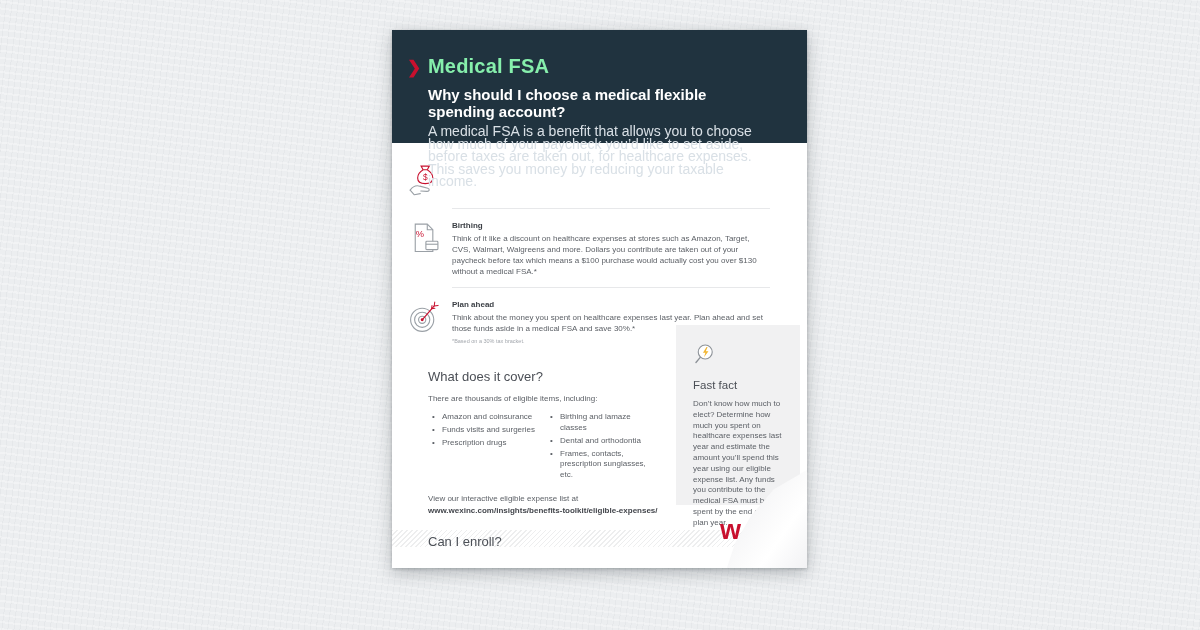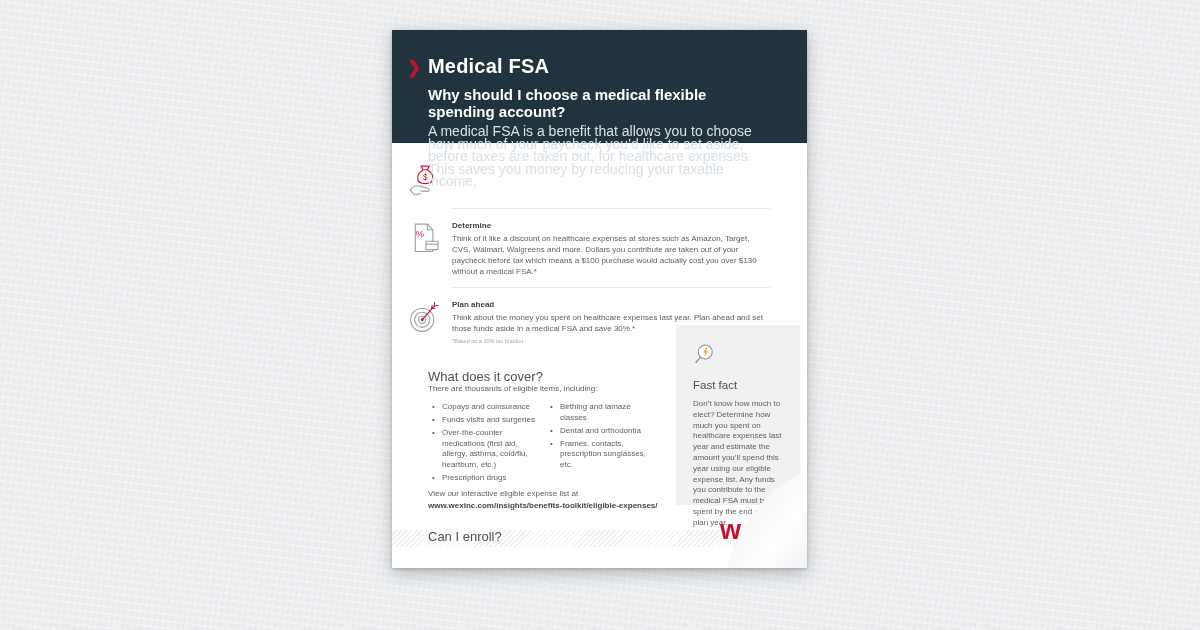--- a/index.html
+++ b/index.html
@@ -19,44 +19,44 @@
     position:absolute; left:392px; top:30px; width:415px; height:538px;
     background:#ffffff; overflow:hidden;
     box-shadow: 0 5px 16px rgba(70,76,84,.35), 0 1px 3px rgba(70,76,84,.28);
   }
   
   .hero {
     position:relative; height:113px; background:#20333f;
     padding:25px 36px 0 36px;
   }
   .chev { position:absolute; left:15px; top:29px; color:#c8102e; font-size:17px; font-weight:bold; line-height:1; }
-  .hero h1 { margin:0; color:#ffffff; font-size:20px; font-weight:bold; letter-spacing:.2px; }
+  .hero h1 { margin:0; color:#86efac; font-size:20px; font-weight:bold; letter-spacing:.2px; }
   .hero h2 { margin:8px 0 0; color:#ffffff; font-size:15px; font-weight:bold; }
   .hero p  { margin:5px 0 0; color:#d9e0e6; font-size:14px; line-height:12.5px; max-width:368px; }
   
   .benefits { padding-top:9px; }
   .brow { display:flex; padding:9px 37px 8px 14px; }
   .bicon { flex:0 0 37px; width:37px; height:37px; margin-right:9px; }
   .bicon svg { width:100%; height:100%; }
   .btext h4 { margin:1px 0 0; font-size:8px; font-weight:bold; color:#3b3f45; }
   .btext p  { margin:3px 0 0; font-size:8px; line-height:11px; color:#5d6167; }
   .bfoot { margin-top:4px; font-size:5.5px; color:#a3a7ad; }
   .divider { height:1px; background:#e7e8ea; margin:2px 37px 2px 60px; }
   
   .lower { position:relative; padding:17px 0 0 36px; }
   .leftcol { width:246px; }
   .lower h3 { margin:0; font-size:13px; font-weight:400; color:#4b4f56; }
-  .intro { font-size:8px; color:#5d6167; }
+  .intro { margin-top:10px; font-size:8px; color:#5d6167; }
   .lists { display:flex; margin-top:9px; }
   .lists ul { list-style:none; margin:0; padding:0; font-size:8px; line-height:10.5px; color:#5d6167; }
   ul.l1 { width:106px; margin-left:4px; }
   ul.l2 { width:96px;  margin-left:12px; }
   .lists li { position:relative; padding-left:10px; margin-bottom:2.5px; }
   .lists li::before { content:"•"; position:absolute; left:0; color:#5d6167; }
-  .linkintro { margin-top:3px; font-size:8px; color:#5d6167; }
+  .linkintro { margin-top:11px; font-size:8px; color:#5d6167; }
   .linkurl { margin-top:3px; font-size:8px; font-weight:bold; color:#43464c; }
   .enrollhead { margin-top:19px !important; }
   
   .fastfact {
     position:absolute; left:284px; top:295px; width:124px; height:180px;
     background:#f1f1f2; padding:16px 17px 0 17px;
   }
   .fastfact .fficon { width:27px; height:27px; }
   .fastfact h3 { margin:11px 0 0; font-size:11.5px; font-weight:400; color:#4b4f56; }
   .fastfact p { margin:8px 0 0; font-size:8px; line-height:10.8px; color:#5d6167; }
@@ -110,21 +110,21 @@
         <div class="bicon">
           <svg viewBox="0 0 40 40" fill="none">
             <path d="M10 4.5 h13 l6 6 v23.5 h-19 z" stroke="#9aa0a6" stroke-width="1.2" fill="#ffffff"></path>
             <path d="M23 4.5 v6 h6" stroke="#9aa0a6" stroke-width="1.2"></path>
             <text x="15" y="18.5" font-size="10" fill="#c8102e" text-anchor="middle" font-family="Liberation Sans, sans-serif">%</text>
             <rect x="21.5" y="23" width="13" height="9" rx="1" stroke="#9aa0a6" stroke-width="1.2" fill="#ffffff"></rect>
             <line x1="21.5" y1="26.2" x2="34.5" y2="26.2" stroke="#9aa0a6" stroke-width="1.2"></line>
           </svg>
         </div>
         <div class="btext">
-          <h4>Determine</h4>
+          <h4>Birthing</h4>
           <p>Think of it like a discount on healthcare expenses at stores such as Amazon, Target, CVS, Walmart, Walgreens and more. Dollars you contribute are taken out of your paycheck before tax which means a $100 purchase would actually cost you over $130 without a medical FSA.*</p>
         </div>
       </div>
 
       <div class="divider"></div>
 
       <div class="brow">
         <div class="bicon">
           <svg viewBox="0 0 40 40" fill="none">
             <circle cx="17.5" cy="22.5" r="12.5" stroke="#9aa0a6" stroke-width="1.2"></circle>
@@ -143,23 +143,22 @@
       </div>
 
     </section>
 
     <div class="lower">
       <div class="leftcol">
         <h3>What does it cover?</h3>
         <div class="intro">There are thousands of eligible items, including:</div>
         <div class="lists">
           <ul class="l1">
-            <li>Copays and coinsurance</li>
+            <li>Amazon and coinsurance</li>
             <li>Funds visits and surgeries</li>
-            <li>Over-the-counter medications (first aid, allergy, asthma, cold/flu, heartburn, etc.)</li>
             <li>Prescription drugs</li>
           </ul>
           <ul class="l2">
             <li>Birthing and lamaze classes</li>
             <li>Dental and orthodontia</li>
             <li>Frames, contacts, prescription sunglasses, etc.</li>
           </ul>
         </div>
         <div class="linkintro">View our interactive eligible expense list at</div>
         <div class="linkurl">www.wexinc.com/insights/benefits-toolkit/eligible-expenses/</div>

